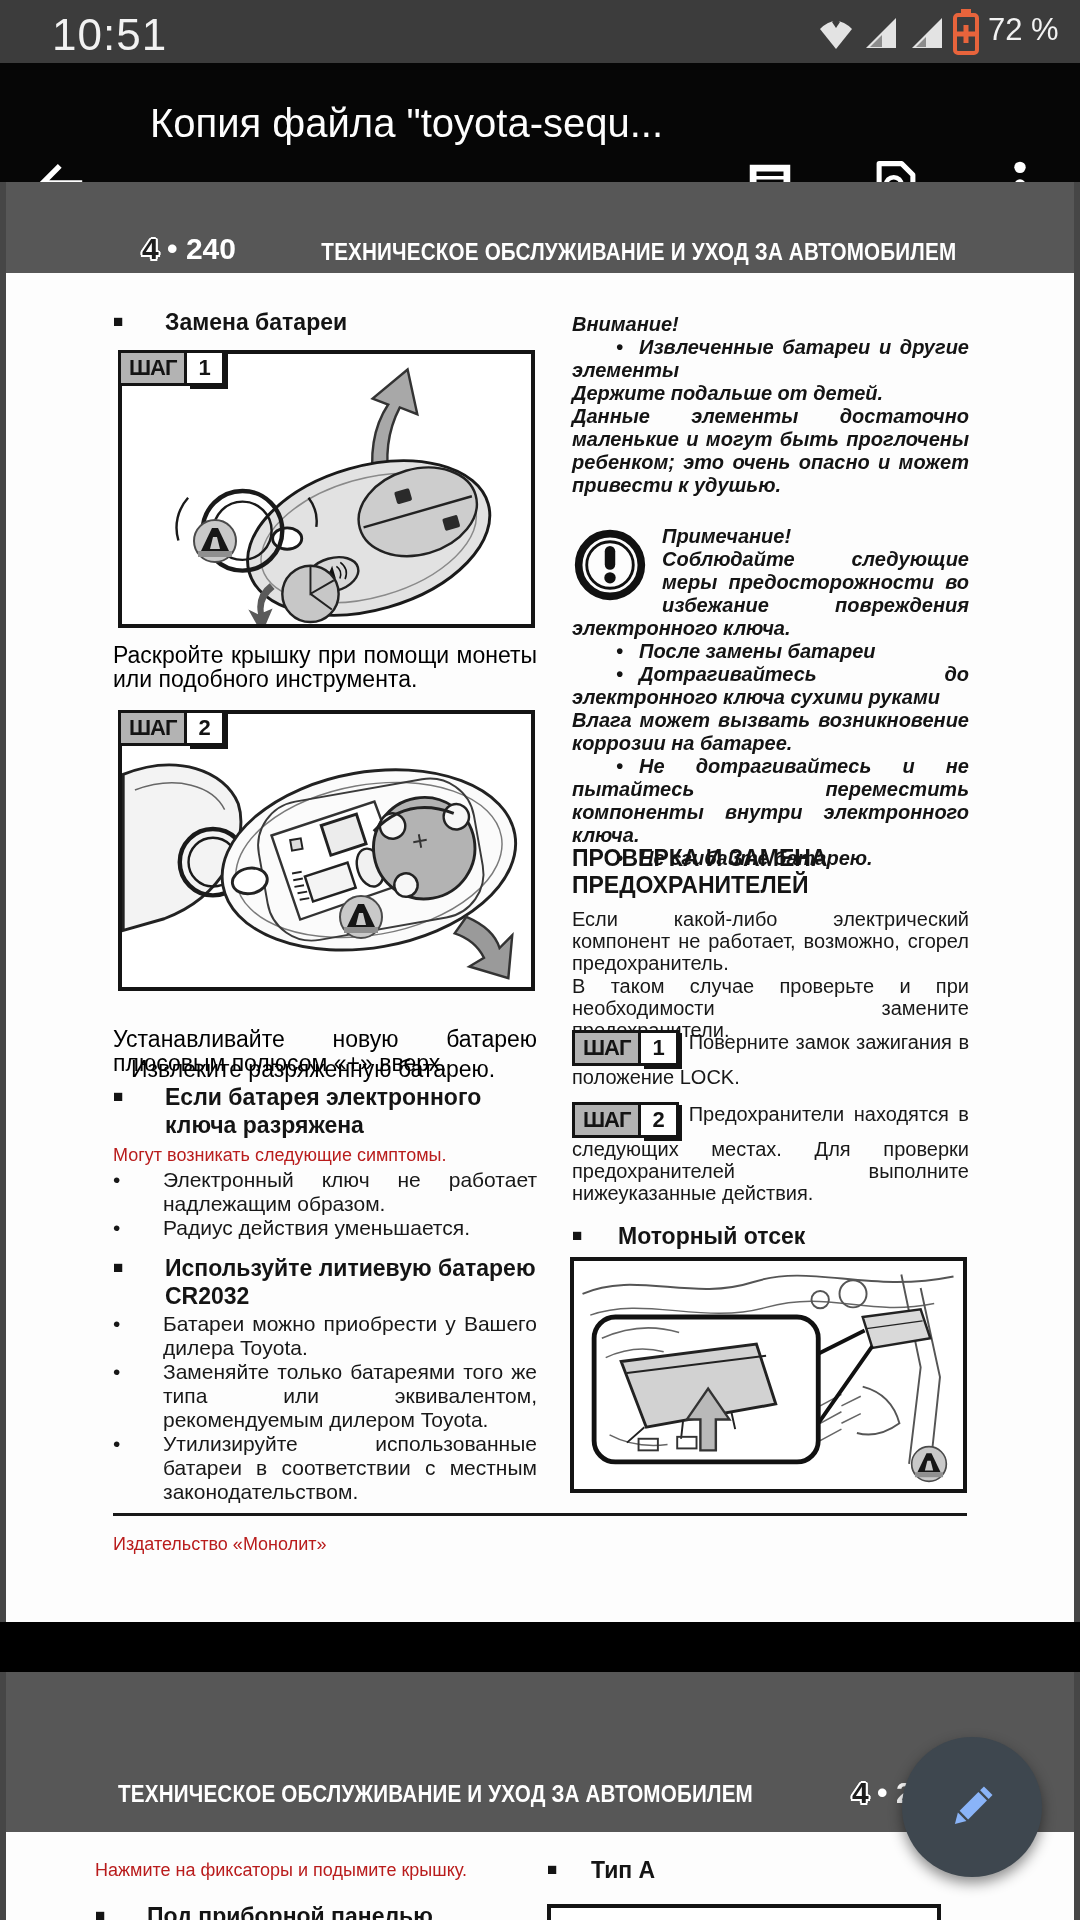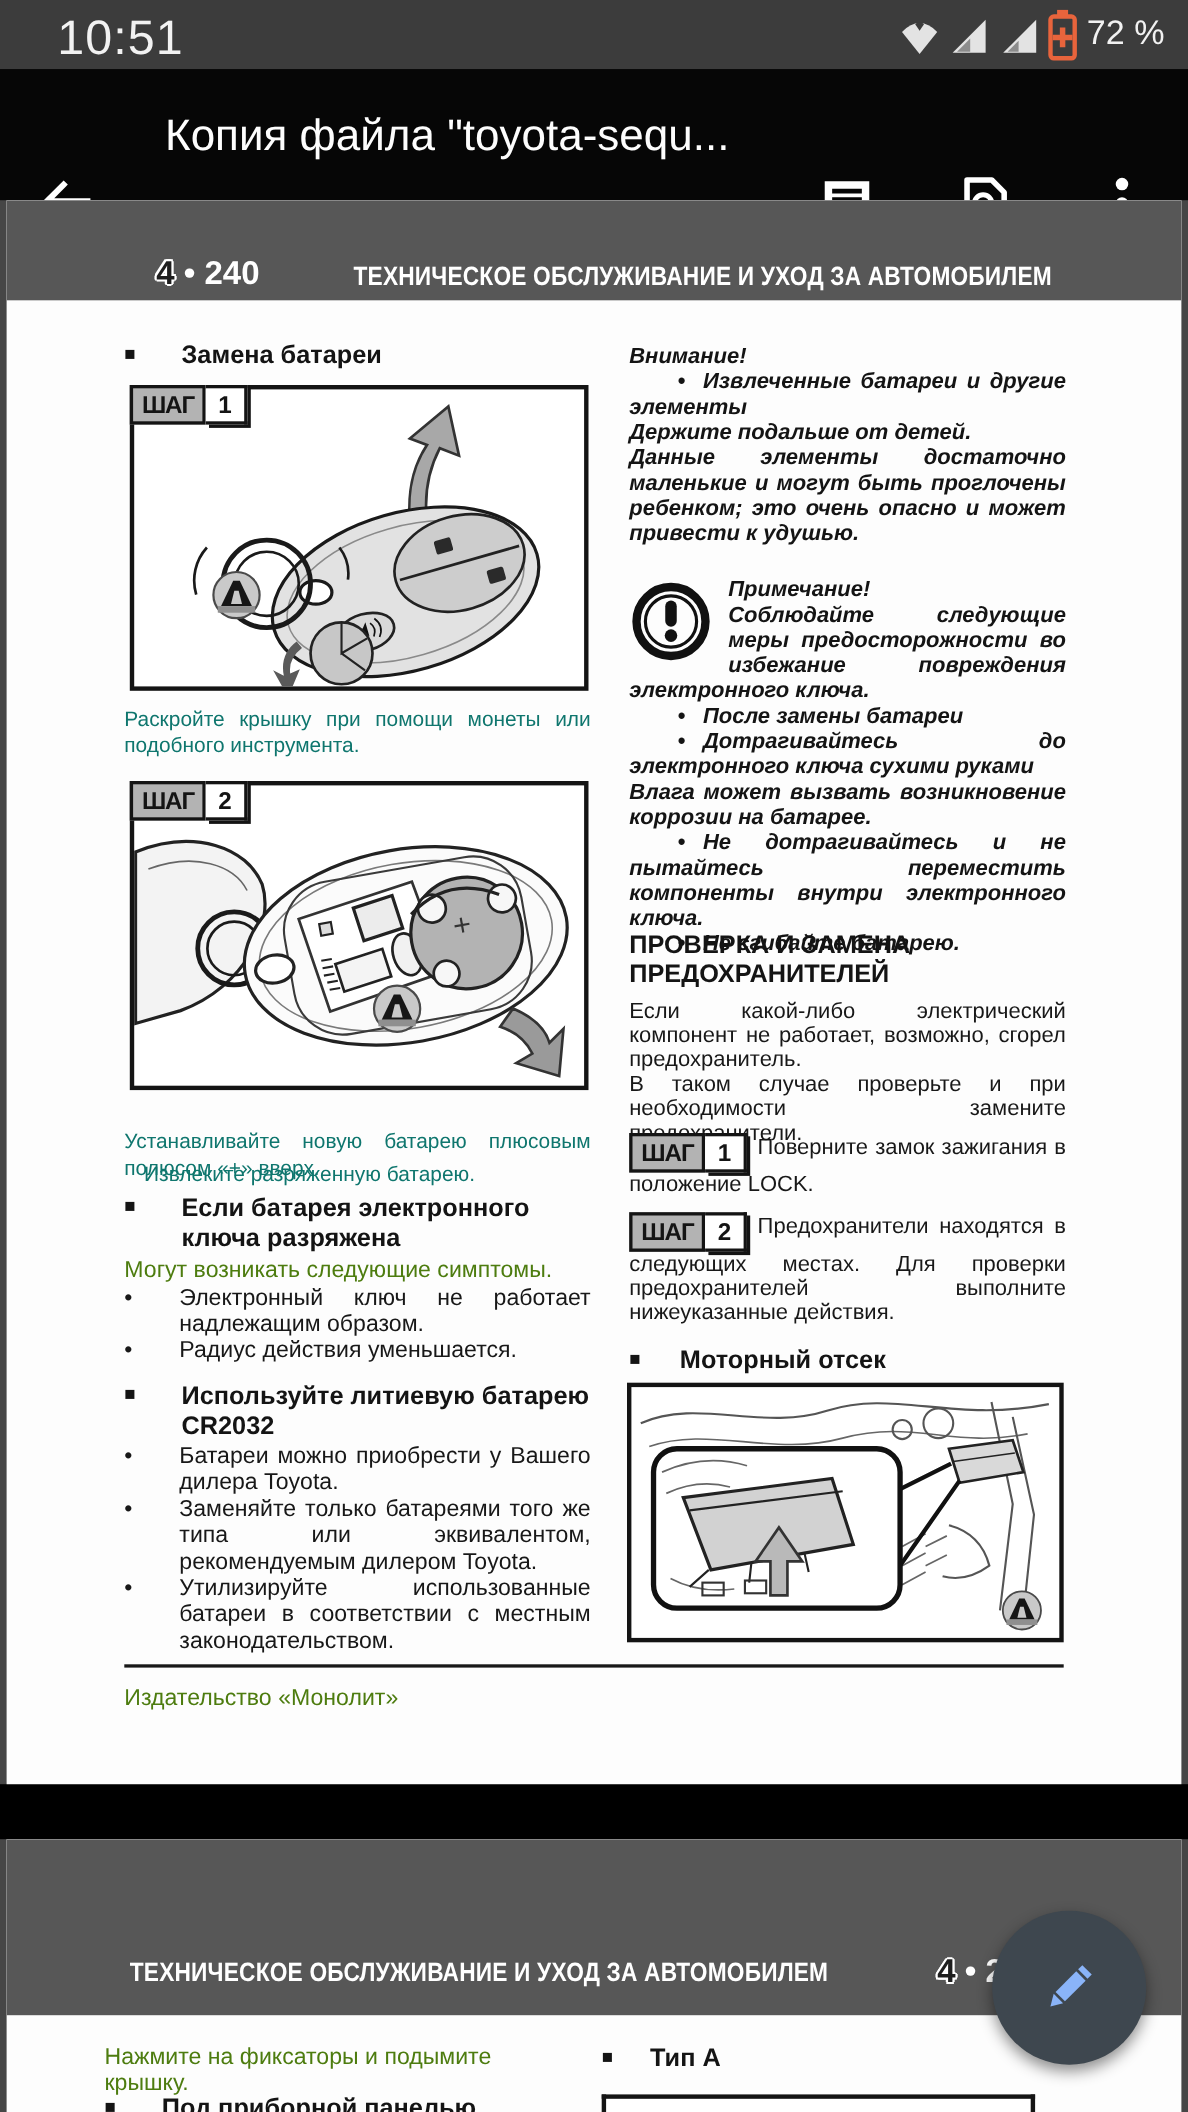--- a/index.html
+++ b/index.html
@@ -22,22 +22,22 @@
   .band{left:0;width:1068px;background:#575757;}
   #page1 .band{top:0;height:91px;}
   #page2 .band{top:0;height:160px;}
   .band .pginfo{color:#fff;font-size:30px;font-weight:bold;white-space:nowrap;}
   .chnum{color:#1e1e1e;text-shadow:-2px 0 #fff,2px 0 #fff,0 -2px #fff,0 2px #fff,
     -1.5px -1.5px #fff,1.5px -1.5px #fff,-1.5px 1.5px #fff,1.5px 1.5px #fff;}
   .bandtitle{color:#fff;font-size:24px;font-weight:bold;white-space:nowrap;letter-spacing:.2px;}
   .squeezeR{transform:scaleX(.86);transform-origin:right center;}
   .squeezeL{transform:scaleX(.86);transform-origin:left center;}
   
-  .t{color:#4d7c0f;font-size:21px;line-height:24px;text-align:justify;}
-  .cap{color:#0f766e;font-size:19px;line-height:24px;text-align:justify;}
+  .t{color:#b91c1c;font-size:18px;line-height:24px;text-align:justify;}
+  .cap{color:#000000;font-size:23px;line-height:24px;text-align:justify;}
   .h{color:#141414;font-size:23px;font-weight:bold;line-height:28px;}
   .hrow{display:flex;}
   .sq{font-size:17px;line-height:28px;flex:0 0 52px;}
   .ul .li{display:flex;color:#181818;font-size:21px;line-height:24px;}
   .ul .li .mk{flex:0 0 50px;}
   .ul .li .tx{flex:1;text-align:justify;}
   .it{color:#141414;font-size:20px;line-height:23px;font-weight:bold;font-style:italic;text-align:justify;}
   .it .mk{margin-right:16px;}
   .ind{text-indent:44px;}
   .rt{color:#181818;font-size:20px;line-height:22px;text-align:justify;}

